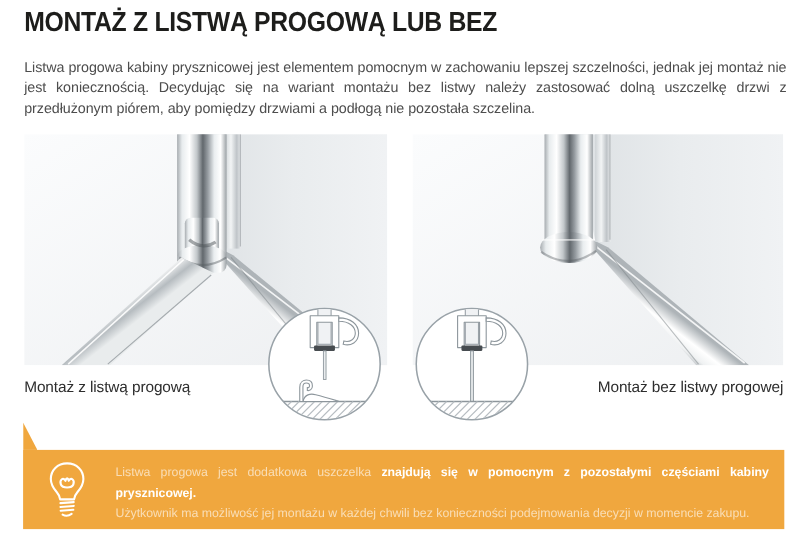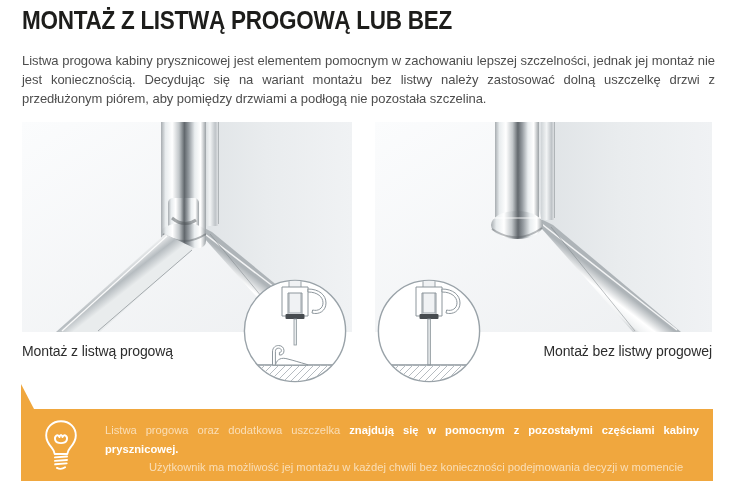--- a/index.html
+++ b/index.html
@@ -40,21 +40,21 @@
     background:#F0A73E;
     clip-path:polygon(0 0, 0 100%, 100% 100%);
   }
   .bulb { position:absolute; left:21px; top:10px; width:38px; height:53px; }
   .note-text {
     position:absolute; left:84px; top:12px; width:594px;
     font-size:11.2px; line-height:18.5px; color:rgba(255,255,255,0.62);
   }
   .note-line1 { text-align:justify; text-align-last:justify; white-space:normal; }
   .note-line1 b { color:#ffffff; font-weight:700; }
-  .note-line2 { text-align:left;margin-left:44px; }
+  .note-line2 { text-align:left; }
 </style>
 </head>
 <body>
 
 <div class="page">
 
   <h1 class="title">MONTAŻ Z LISTWĄ PROGOWĄ LUB BEZ</h1>
 
   <p class="intro">Listwa progowa kabiny prysznicowej jest elementem pomocnym w zachowaniu lepszej szczelności, jednak jej montaż nie jest koniecznością. Decydując się na wariant montażu bez listwy należy zastosować dolną uszczelkę drzwi z przedłużonym piórem, aby pomiędzy drzwiami a podłogą nie pozostała szczelina.</p>
 
@@ -241,18 +241,18 @@
     <div class="note-flag"></div>
     <svg class="bulb" viewBox="0 0 40 58" aria-hidden="true" fill="none" stroke="#ffffff" stroke-width="2.1" stroke-linecap="round" stroke-linejoin="round">
       <path d="M20,2.5 C10.3,2.5 3.8,9.2 3.8,18 C3.8,23.8 6.8,27.8 9.8,31.2 C11.8,33.5 12.8,35.8 13.1,38.3 L26.9,38.3 C27.2,35.8 28.2,33.5 30.2,31.2 C33.2,27.8 36.2,23.8 36.2,18 C36.2,9.2 29.7,2.5 20,2.5 Z"></path>
       <path d="M13.8,23.5 C12.2,18.5 16.4,15.8 18.4,19.8 C19.2,16.6 20.8,16.6 21.6,19.8 C23.6,15.8 27.8,18.5 26.2,23.5 C24.6,27.4 15.4,27.4 13.8,23.5 Z"></path>
       <path d="M13.4,42 L26.6,41"></path>
       <path d="M13.4,45.8 L26.6,44.8"></path>
       <path d="M13.6,49.6 L26.2,48.6"></path>
       <path d="M15.5,53.5 Q20,56 24.5,52.8"></path>
     </svg>
     <div class="note-text">
-      <div class="note-line1"><span>Listwa progowa oraz dodatkowa uszczelka </span><b>znajdują się w pomocnym z pozostałymi częściami kabiny prysznicowej.</b></div>
+      <div class="note-line1"><span>Listwa progowa jest dodatkowa uszczelka </span><b>znajdują się w pomocnym z pozostałymi częściami kabiny prysznicowej.</b></div>
       <div class="note-line2">Użytkownik ma możliwość jej montażu w każdej chwili bez konieczności podejmowania decyzji w momencie zakupu.</div>
     </div>
   </div>
 
 </div>
 
 </body></html>

